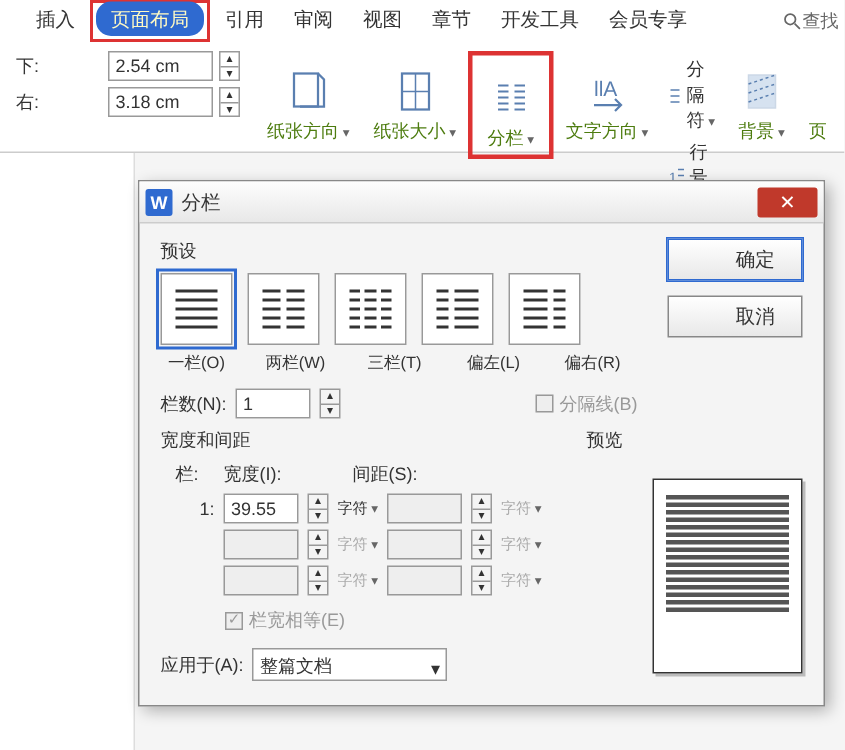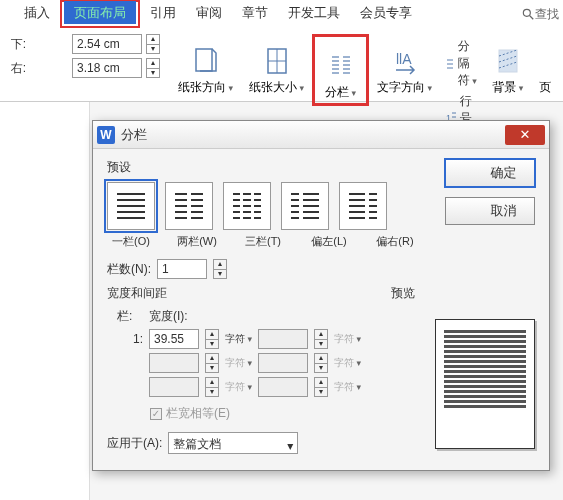--- a/index.html
+++ b/index.html
@@ -1,37 +1,37 @@
 <!DOCTYPE html>
 <html><head>
 <meta charset="utf-8">
 <style>
   * { box-sizing: border-box; font-family: "Microsoft YaHei", sans-serif; }
   body { margin: 0; width: 563px; height: 500px; background: #f5f5f5; overflow: hidden; position: relative; font-size: 12px; color: #333; }
   
   
   .tabs { display: flex; height: 28px; background: #fff; padding-left: 14px; gap: 0; }
   .tab { padding: 4px 10px; font-size: 13px; color: #333; cursor: pointer; }
-  .tab.active { background: #2f6ad0; color: #86efac; border-radius: 0; }
+  .tab.active { background: #2f6ad0; color: #fef9c3; border-radius: 10px; }
   .red-box-tab { border: 2px solid #d33; padding: 2px; display: inline-block; }
   .search { margin-left: auto; display: flex; align-items: center; color: #666; padding-right: 4px; }
   
   
   .ribbon { display: flex; align-items: flex-start; background: #fff; padding: 6px 8px 4px 8px; height: 74px; border-bottom: 1px solid #ccc; }
   .margin-rows { display: flex; flex-direction: column; gap: 4px; margin-right: 10px; }
   .margin-row { display: flex; align-items: center; gap: 4px; }
   .margin-row span { width: 18px; text-align: right; }
   .margin-input { width: 70px; height: 20px; border: 1px solid #999; display: flex; align-items: center; padding: 0 4px; font-size: 12px; background: #fff; margin-left: 42px; }
   .spin { width: 14px; display: flex; flex-direction: column; border: 1px solid #999; height: 20px; }
   .spin div { flex: 1; text-align: center; line-height: 8px; font-size: 8px; border-bottom: 1px solid #999; cursor: pointer; }
   .spin div:last-child { border-bottom: none; }
   
   .rib-group { display: flex; flex-direction: column; align-items: center; justify-content: flex-end; height: 62px; padding: 0 8px; gap: 2px; }
   .rib-icon { width: 28px; height: 32px; display: flex; align-items: center; justify-content: center; }
-  .rib-label { font-size: 12px; color: #000000; white-space: nowrap; }
+  .rib-label { font-size: 12px; color: #4d7c0f; white-space: nowrap; }
   .drop-arrow::after { content: " ▾"; font-size: 9px; color: #666; }
   .red-box { border: 3px solid #d33; padding: 2px; }
   
   .rib-mini { display: flex; flex-direction: column; gap: 4px; padding: 4px 6px; justify-content: center; }
   .rib-mini-row { display: flex; align-items: center; gap: 4px; font-size: 12px; }
   
   
   .dialog { position: absolute; left: 92px; top: 120px; width: 458px; background: #f4f4f4; border: 1px solid #888; box-shadow: 3px 3px 10px rgba(0,0,0,0.3); }
   .titlebar { display: flex; align-items: center; background: linear-gradient(#fdfdfd,#e8e8e8); height: 28px; padding: 0 4px; border-bottom: 1px solid #ccc; }
   .titlebar .w { width: 18px; height: 18px; background: #2f6ad0; color: #fff; font-weight: bold; text-align: center; line-height: 18px; font-size: 12px; border-radius: 2px; margin-right: 6px; }
@@ -82,20 +82,21 @@
 </head>
 <body>
 
 <div class="tabs">
   <span class="tab">插入</span>
   <span class="red-box-tab">
     <span class="tab active">页面布局</span>
   </span>
   <span class="tab">引用</span>
   <span class="tab">审阅</span>
+  <span class="tab">视图</span>
   <span class="tab">章节</span>
   <span class="tab">开发工具</span>
   <span class="tab">会员专享</span>
   <span class="search">
     <svg width="14" height="14" viewBox="0 0 24 24">
         <circle cx="10" cy="10" r="6" fill="none" stroke="#666" stroke-width="2"></circle>
         <line x1="15" y1="15" x2="21" y2="21" stroke="#666" stroke-width="2"></line>
       </svg>
     <span>查找</span>
   </span>
@@ -327,31 +328,36 @@
     </div>
 
     <div class="row">
       <span>栏数(N):</span>
       <div class="num-input">1</div>
       <div class="spin">
           <div>▴</div>
           <div>▾</div>
         </div>
       <div style="flex:1"></div>
+      <div class="chk dis" style="margin-right:110px;">
+        <span class="chk-box"></span>
+        <span>分隔线(B)</span>
+      </div>
     </div>
 
     <div class="row" style="justify-content:space-between; padding-right:120px;">
       <span>宽度和间距</span>
       <span>预览</span>
     </div>
 
     <div class="wh-grid">
       <div class="wh-head">
         <span>栏:</span>
         <span>宽度(I):</span>
+        <span>间距(S):</span>
       </div>
       <div class="wh-row">
         <span class="lbl">1:</span>
         <div class="num-input">39.55</div>
         <div class="spin">
             <div>▴</div>
             <div>▾</div>
           </div>
         <span class="unit drop-arrow">字符</span>
         <div class="num-input dis"></div>

